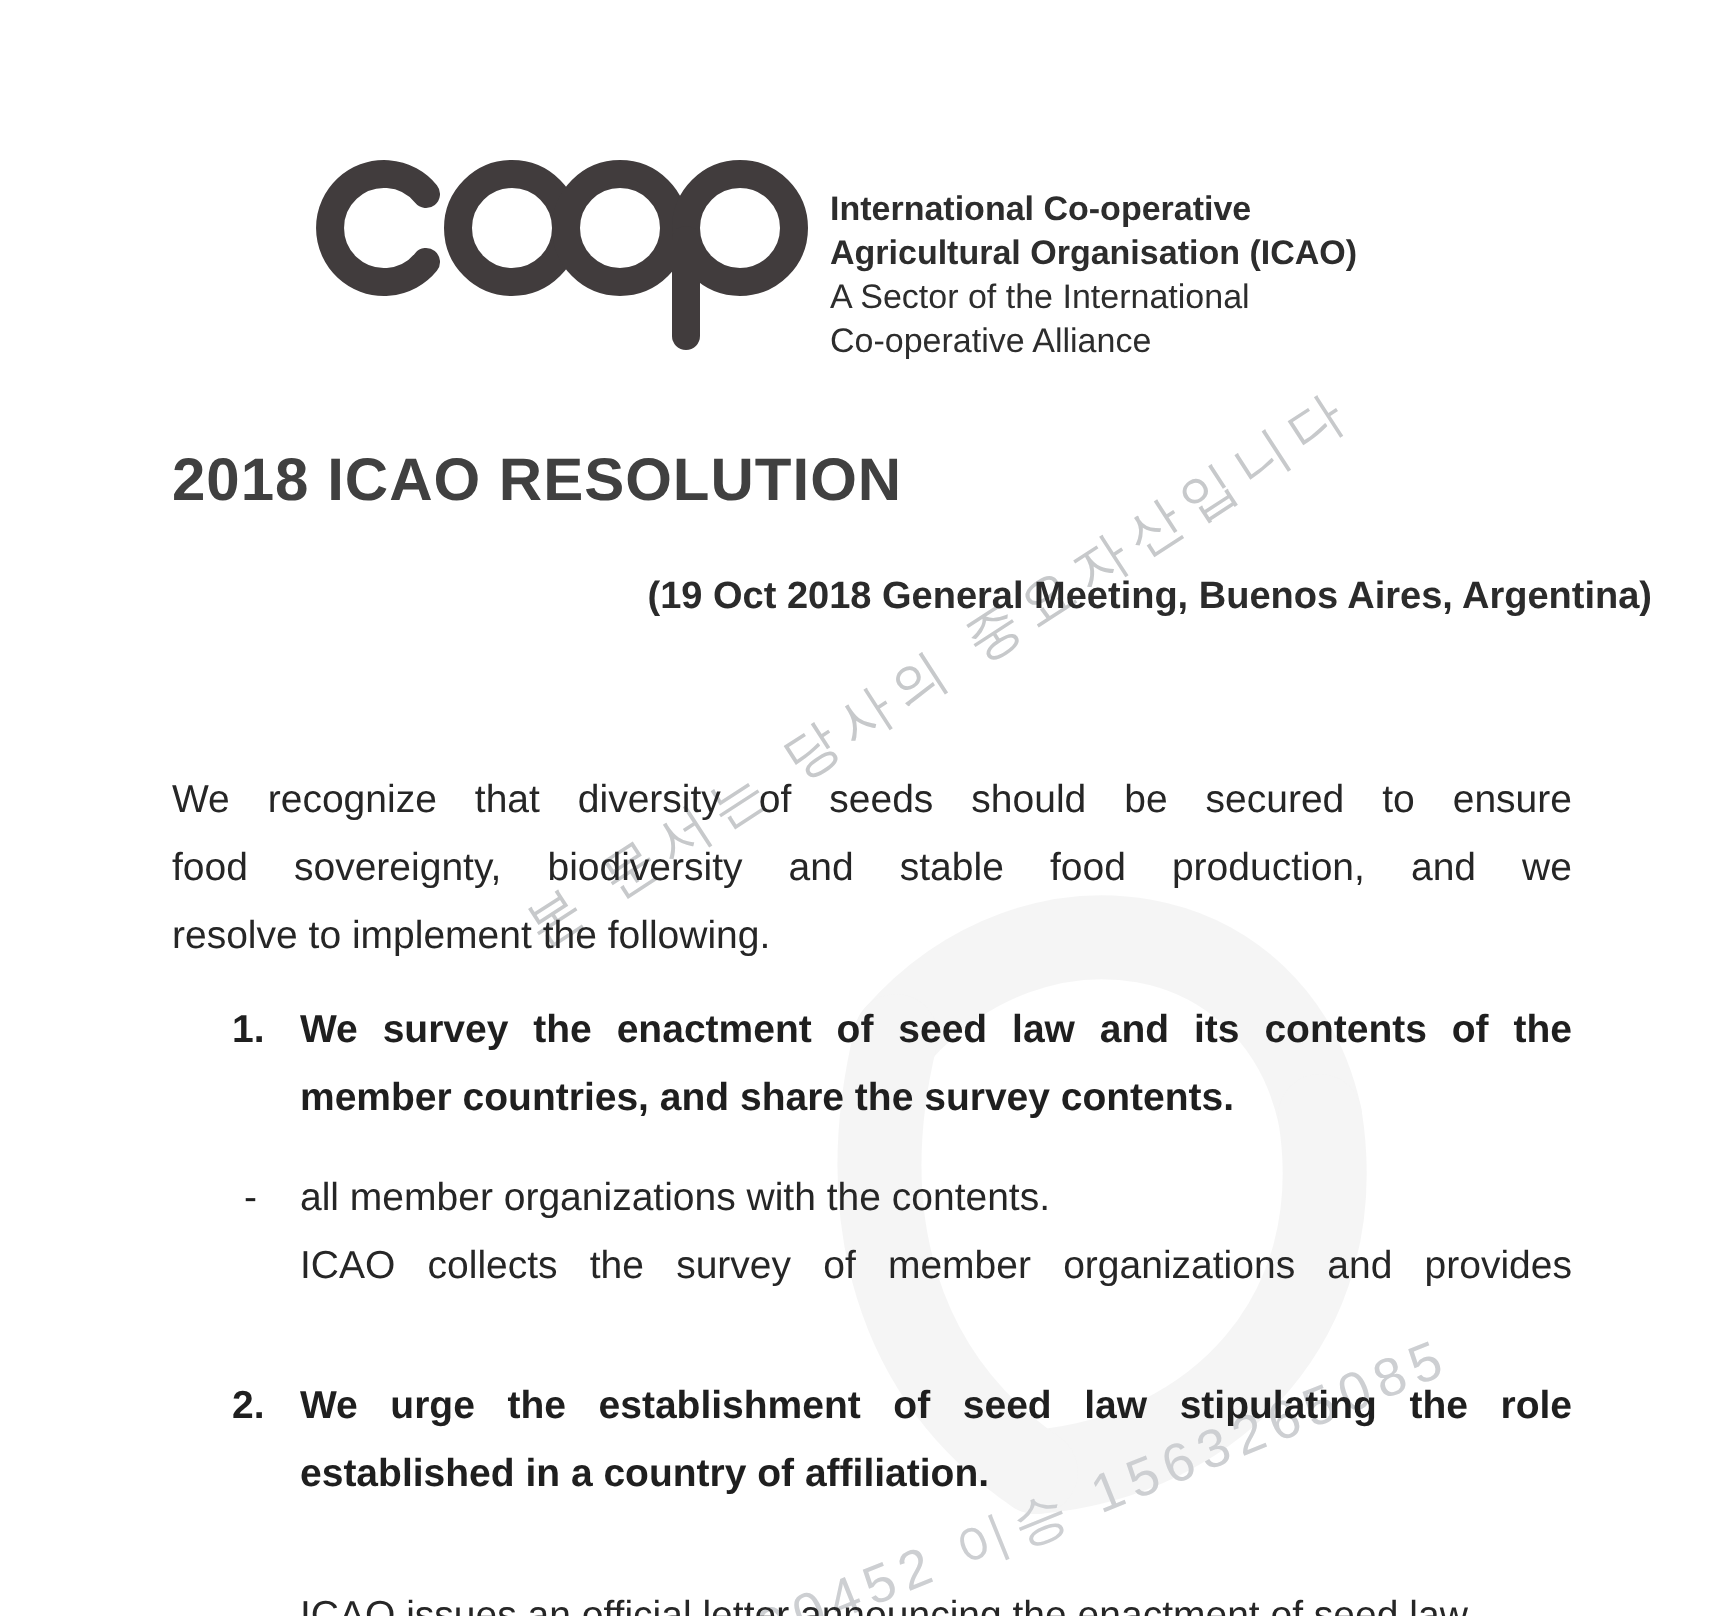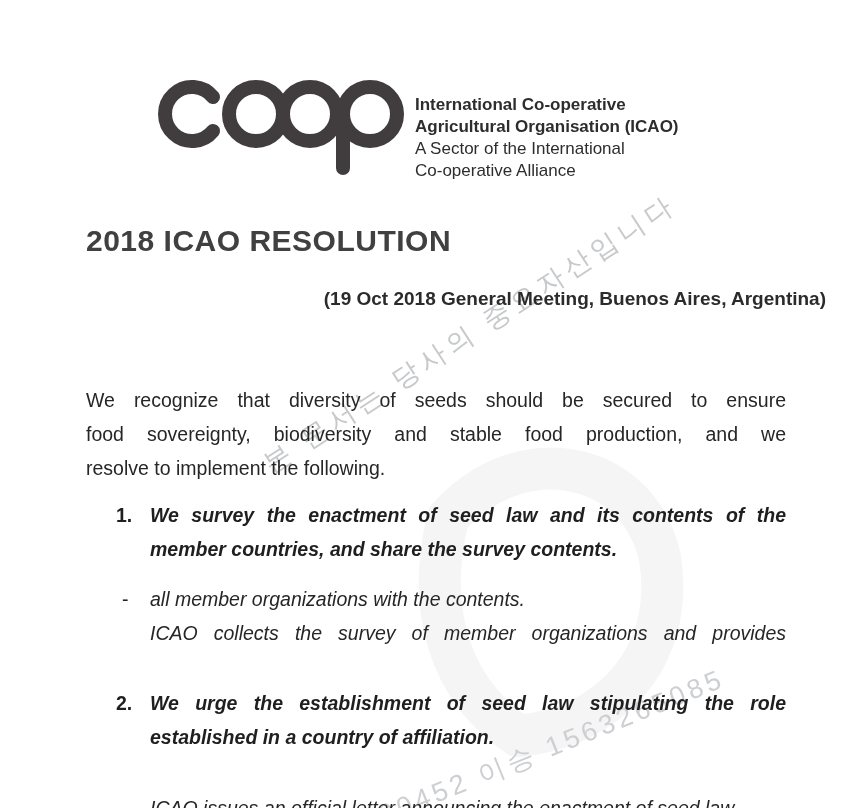--- a/index.html
+++ b/index.html
@@ -20,21 +20,21 @@
     position:absolute; left:46px; top:288px; width:780px;
     text-align:right; font-size:19px; font-weight:700; color:#2b2b2b;
   }
   
   .block{position:absolute; font-size:19.5px; line-height:34px; color:#262626;}
   .jline{text-align:justify; text-align-last:justify; height:34px; overflow:hidden;}
   .jline.last{text-align-last:left;}
   .intro{left:86px; top:383px; width:700px;}
   .marker{position:absolute; font-size:19.5px; line-height:34px; color:#1f1f1f;}
   .marker.num{font-weight:700;}
-  .item-text{position:absolute; left:150px; width:636px;font-style:italic;}
+  .item-text{position:absolute; left:150px; width:636px;}
   .bold-item .jline{font-weight:700; color:#1f1f1f;}
   .row1{top:498px;} .row2{top:582px;} .row3{top:686px;} .row4{top:797px;}
   .row4 .jline{line-height:22px; height:22px;}
   
   .wm{position:absolute; white-space:nowrap; pointer-events:none;}
   .wm-kr{
     left:266px; top:448px; font-size:27px; letter-spacing:5px; color:#c7c9cb;
     transform:rotate(-33deg); transform-origin:0 50%;
   }
   .wm-code{

